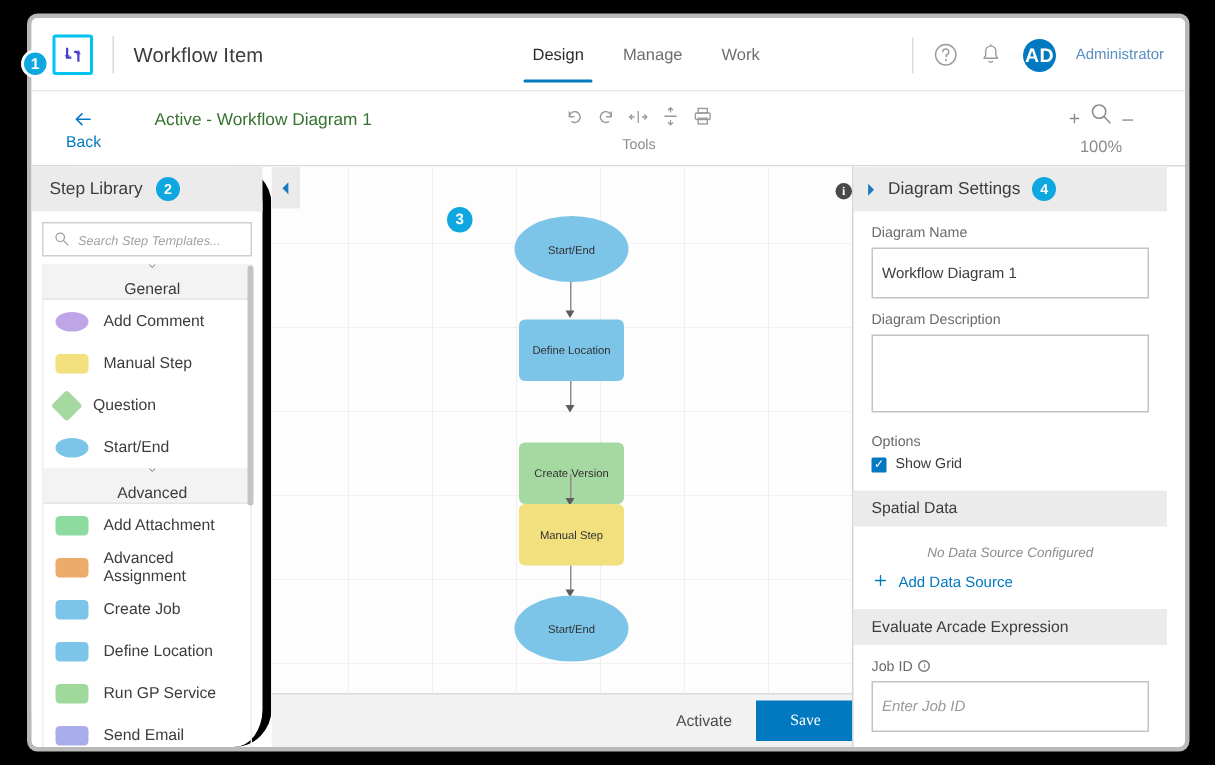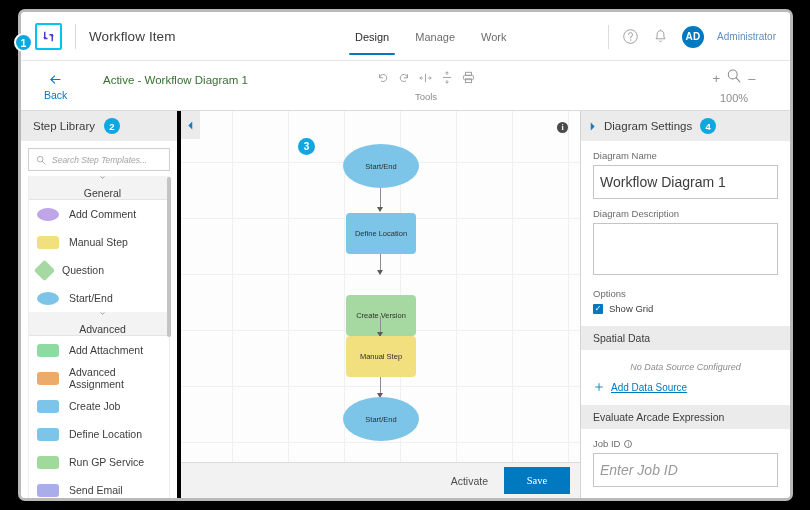--- a/index.html
+++ b/index.html
@@ -59,21 +59,21 @@
     height: 2px; background: #0079c1; border-radius:1px;
   }
   #header-right {
     position: absolute; right: 14px; top: 0; height: 49px;
     display: flex; align-items: center; gap: 13px;
   }
   #header-right .vdiv { width:1px; height:24px; background:#dcdcdc; }
   .hicon { width: 17px; height: 17px; color:#8c8c8c; cursor:pointer; }
   #avatar {
     width: 22px; height: 22px; border-radius: 50%;
-    background: #0079c1; color:#fff; font-size: 10px;
+    background: #0079c1; color:#fff; font-size: 13px;
     display:flex; align-items:center; justify-content:center;
     letter-spacing:.3px; font-weight:bold;
   }
   #user-name { font-size: 10px; color:#5a8fc0; cursor:pointer; }
 
   
   #subbar {
     position: absolute; left: 0; top: 49px;
     width: 100%; height: 50px;
     background: #ffffff;
@@ -101,21 +101,22 @@
   }
   #zoom-row { display:flex; align-items:center; justify-content:center; gap:6px; height:20px; }
   #zoom-row .pm { font-size: 13px; color:#8c8c8c; cursor:pointer; line-height:1; }
   #zoom-pct { font-size: 11px; color:#8c8c8c; margin-top:4px; }
 
   
   #left-panel {
     position: absolute; left: 0; top: 99px;
     width: 160px; bottom: 0;
     background: #ffffff;
-    border-right: 4px solid #000000;
+    border-right: 6px solid #000000;
+    border-radius: 25px;
   }
   #left-header {
     height: 30px; background: #ebebeb;
     display:flex; align-items:center;
     padding-left: 12px; gap: 9px;
   }
   #left-header-title { font-size: 11.5px; color:#3c3c3c; }
   .badge {
     width: 16px; height: 16px; border-radius: 50%;
     background: #0ea7e0; color: #ffffff;
@@ -220,35 +221,35 @@
     font-family:"Liberation Sans", sans-serif;
   }
   #save-btn {
     font-size: 10.5px; color:#ffffff; background:#0079c1;
     border:none; width: 66px; height: 27px; cursor:pointer;
     font-family:Liberation Serif, serif;
   }
 
   
   #right-panel {
-    position:absolute; right: 0; top: 99px; width: 210px; bottom: 0;
+    position:absolute; right: 12px; top: 99px; width: 210px; bottom: 0;
     background:#ffffff; border-left: 1px solid #d4d4d4;
     overflow:hidden;
   }
   #right-header {
     height: 30px; background:#ebebeb;
     display:flex; align-items:center; gap: 8px; padding-left: 8px;
   }
   #right-header-title { font-size: 11.5px; color:#3c3c3c; }
   #collapse-right { color:#0079c1; display:flex; cursor:pointer; }
   .field-label { font-size: 9.5px; color:#6b6b6b; margin: 9px 0 4px 0; }
   .panel-body { padding: 0 12px; }
   .text-input {
     width: 100%; height: 21px; border:1px solid #c4c4c4;
-    font-size:14px; color:#3c3c3c; padding: 16px 6px; outline:none;
+    font-size:10px; color:#3c3c3c; padding: 16px 6px; outline:none;
     font-family:"Liberation Sans", sans-serif; background:#fff;
   }
   .text-area {
     width: 100%; height: 52px; border:1px solid #c4c4c4;
     font-size:9.5px; color:#3c3c3c; padding: 4px 6px; outline:none;
     resize:none; font-family:"Liberation Sans", sans-serif; background:#fff;
   }
   .checkbox-row { display:flex; align-items:center; gap:6px; margin-top: 4px; }
   .cb {
     width:10px; height:10px; background:#0079c1; border-radius:1px;
@@ -262,21 +263,20 @@
     font-size: 10.5px; color:#3c3c3c;
   }
   .empty-note {
     font-size:9px; color:#8c8c8c; font-style:italic;
     text-align:center; margin-top: 12px;
   }
   .add-link {
     font-size:10px; color:#0079c1; cursor:pointer;
     display:flex; align-items:center; gap:8px;
     margin: 10px 0 0 14px;
-    text-decoration: underline;
   }
   .info-sm {
     display:inline-flex; width:8px; height:8px; border-radius:50%;
     border:1px solid #7a7a7a; color:#7a7a7a; font-size:6px;
     align-items:center; justify-content:center; margin-left:4px;
     font-family:"Liberation Serif", serif; vertical-align: middle;
   }
   .text-input::placeholder { color:#9a9a9a; font-style:italic; }
 </style>
 </head>

